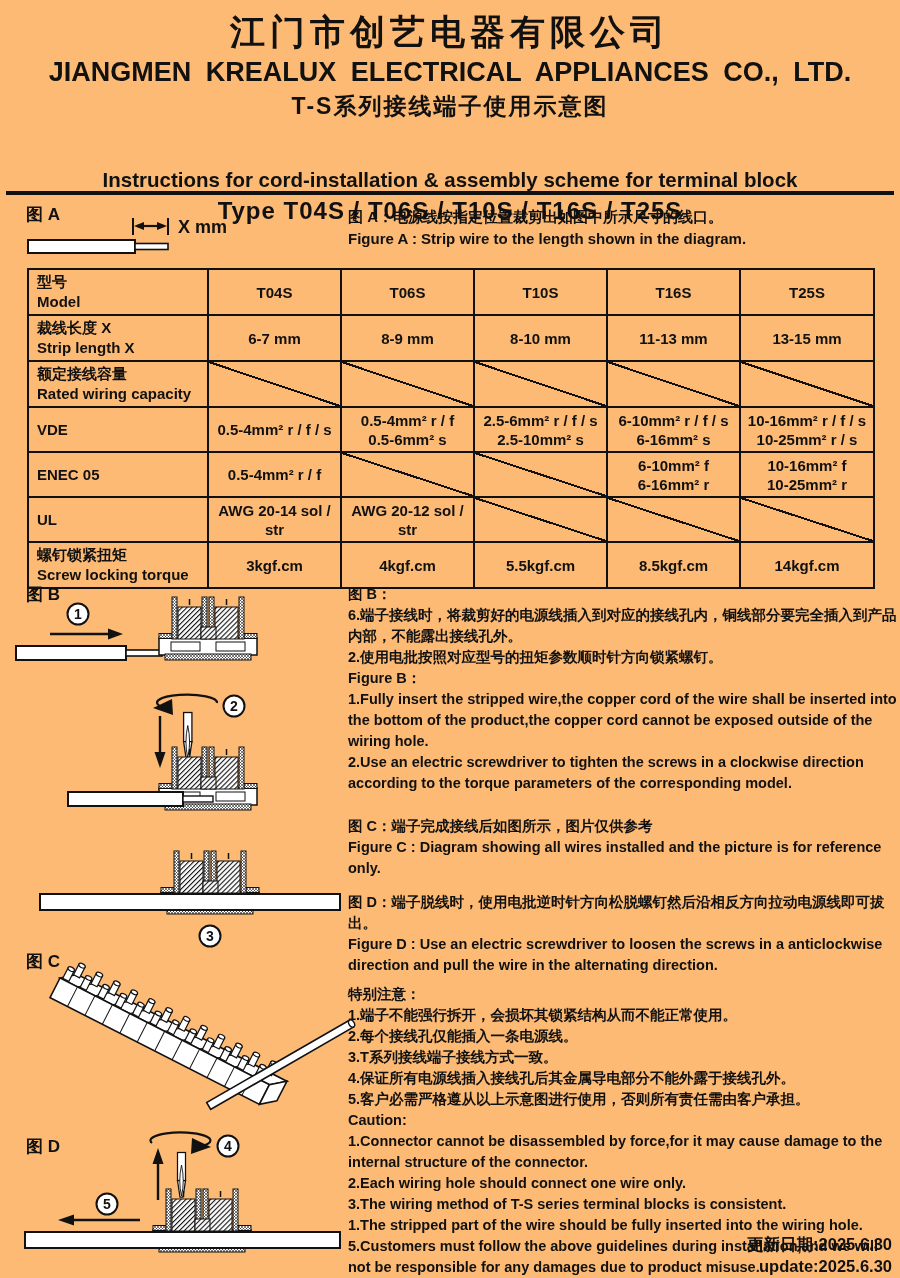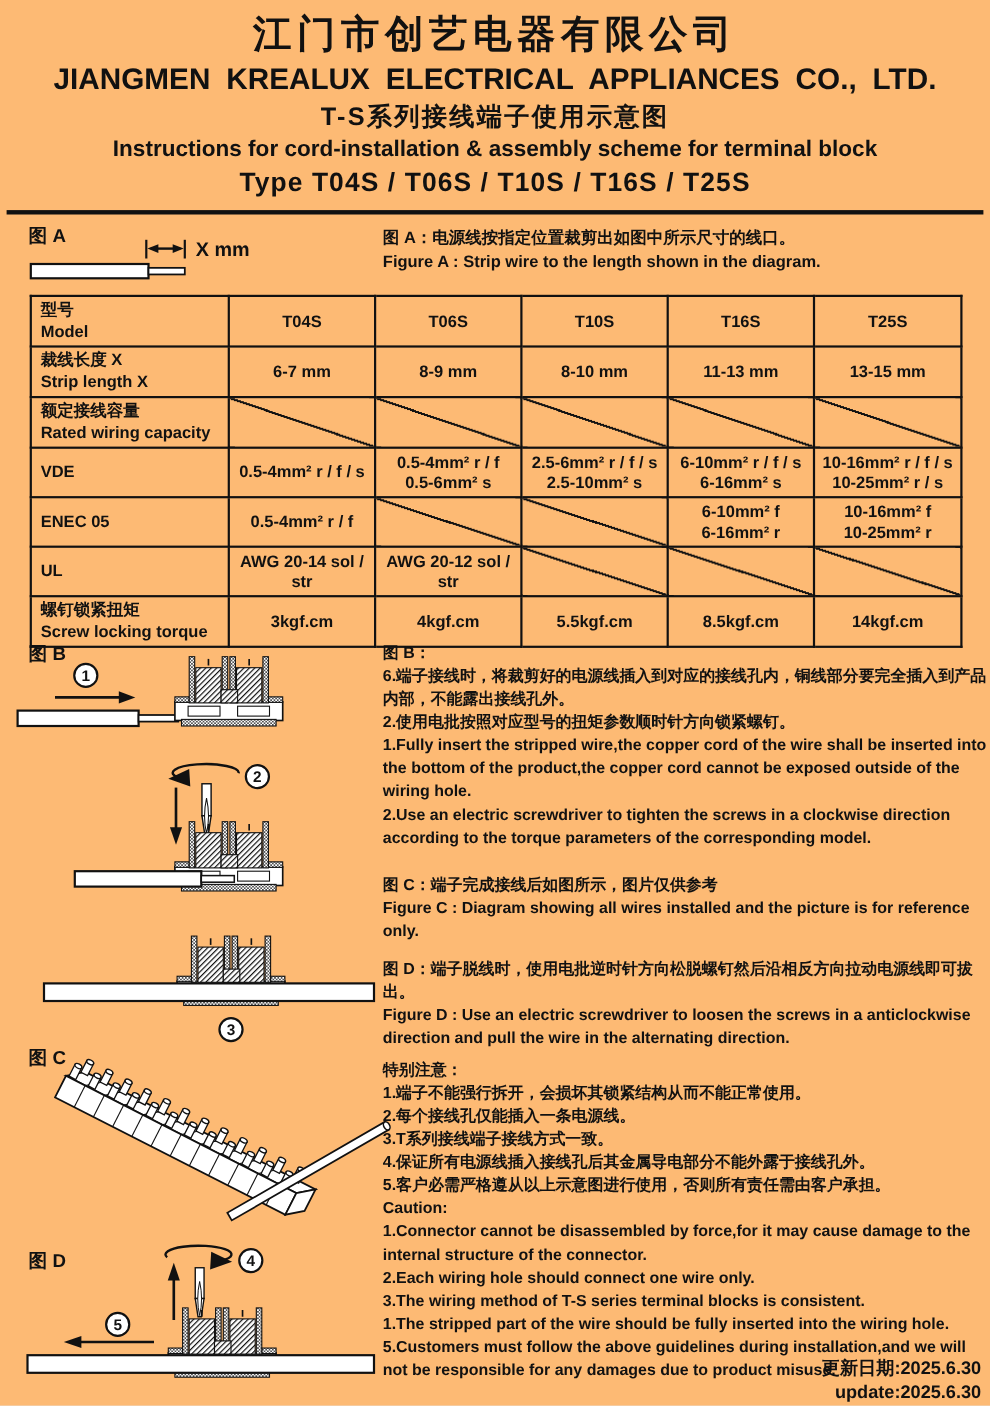--- a/index.html
+++ b/index.html
@@ -6,21 +6,21 @@
   #page{
     position:relative;width:900px;height:1278px;background:#fdba74;
     font-family:"Liberation Sans","DejaVu Sans",sans-serif;
     color:#111;font-weight:700;overflow:hidden;
   }
   
   .hdr{position:absolute;top:10px;left:0;width:900px;text-align:center;}
   .h-cn{font-size:35px;line-height:44px;letter-spacing:5px;}
   .h-en{font-size:27px;line-height:36px;word-spacing:7px;}
   .h-scn{font-size:23px;line-height:32px;letter-spacing:2px;}
-  .h-sen{font-size:20.5px;line-height:28px;}
+  .h-sen{font-size:20.5px;line-height:28px;margin-top:44px;}
   .h-type{font-size:24px;line-height:33px;letter-spacing:1px;}
   .rule{position:absolute;left:6px;right:6px;top:191px;height:3.5px;background:#111;}
   
   .figlabel{position:absolute;font-size:17px;line-height:18px;}
   .figA-cap{position:absolute;left:348px;top:206px;width:548px;font-size:15px;line-height:22px;}
   
   table.spec{position:absolute;left:27px;top:268px;width:846px;border-collapse:collapse;table-layout:fixed;}
   table.spec td{border:2px solid #111;font-size:15px;line-height:19px;text-align:center;
     white-space:pre-line;padding:2px 3px;vertical-align:middle;}
   table.spec td.lbl{text-align:left;padding-left:8px;line-height:20px;}
@@ -324,20 +324,21 @@
     <use href="#tblock" width="200" height="135" transform="translate(142,60) scale(0.5)"></use>
     <rect x="15" y="104" width="315" height="16" fill="#fff" stroke="#111" stroke-width="2"></rect>
   </svg>
 
   <div class="rcol">
     <div>图 B：</div>
     <div>
         <div>6.端子接线时，将裁剪好的电源线插入到对应的接线孔内，铜线部分要完全插入到产品内部，不能露出接线孔外。</div>
         <div>2.使用电批按照对应型号的扭矩参数顺时针方向锁紧螺钉。</div>
       </div>
+    <div>Figure B：</div>
     <div>
         <div>1.Fully insert the stripped wire,the copper cord of the wire shall be inserted into the bottom of the product,the copper cord cannot be exposed outside of the wiring hole.</div>
         <div>2.Use an electric screwdriver to tighten the screws in a clockwise direction according to the torque parameters of the corresponding model.</div>
       </div>
 
     <div class="blk-c">
       <div>图 C：端子完成接线后如图所示，图片仅供参考</div>
       <div>Figure C : Diagram showing all wires installed and the picture is for reference only.</div>
     </div>
 

